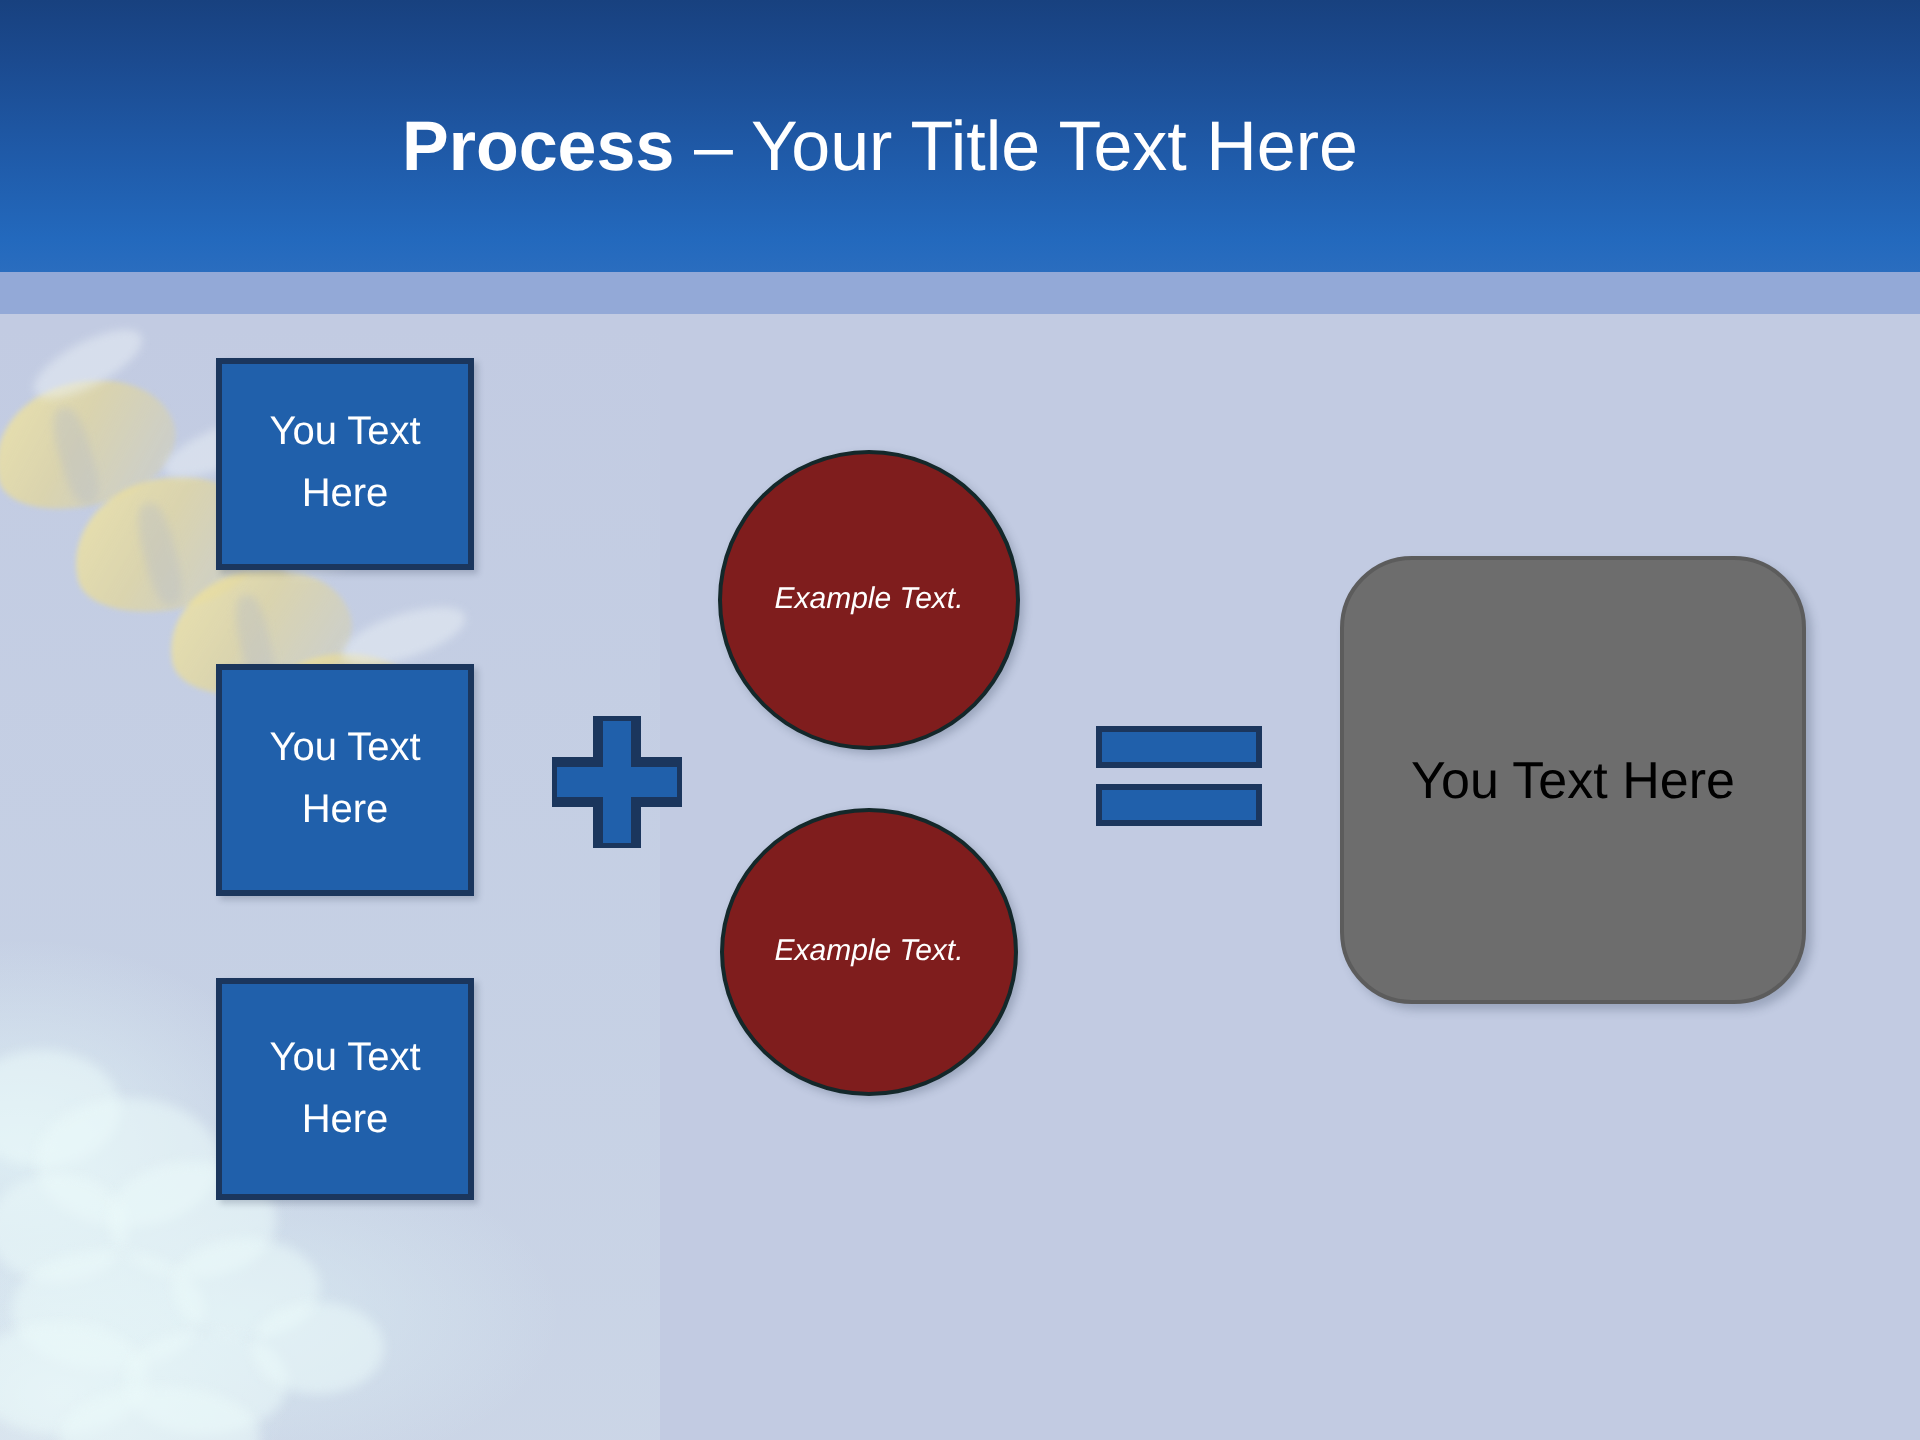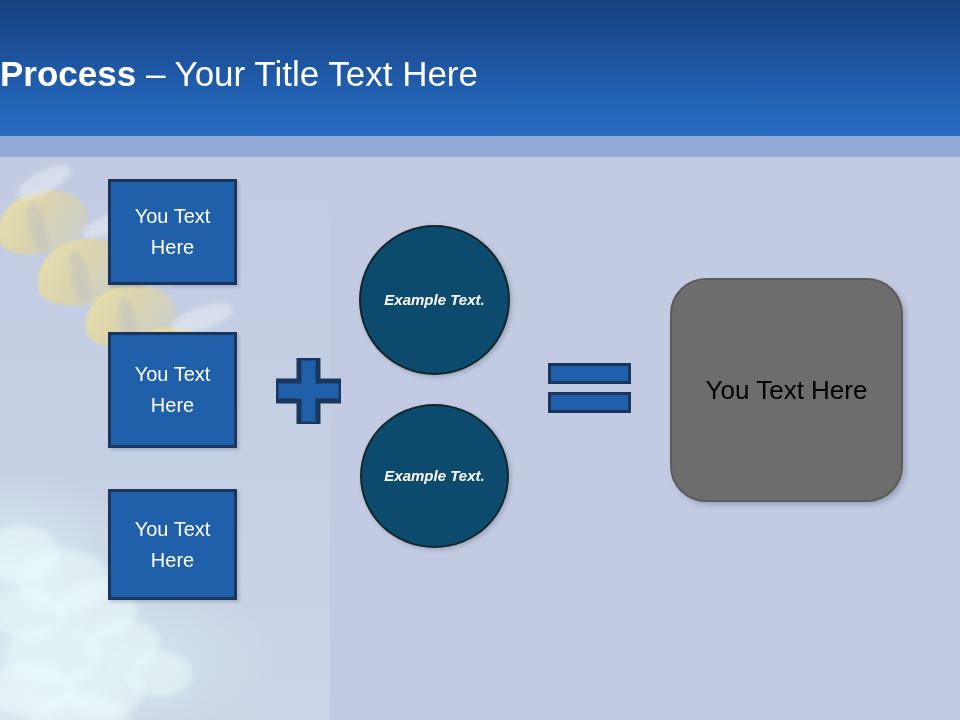--- a/index.html
+++ b/index.html
@@ -89,20 +89,21 @@
     top: 136px;
     width: 960px;
     height: 2px;
     background: #3f6ebb;
   }
   .title {
     position: absolute;
     left: 0;
     top: 52px;
     width: 880px;
+    text-align: center;
     color: #ffffff;
     font-size: 35px;
     line-height: 44px;
     white-space: nowrap;
   }
   .title .bold { font-weight: bold; }
   .title .light { font-weight: normal; }
 
   
   .blue-box {
@@ -132,31 +133,31 @@
     top: 358px;
     width: 65px;
     height: 66px;
   }
   .plus svg { display: block; }
 
   
   .circle {
     position: absolute;
     border-radius: 50%;
-    background: #0c4a6e;
+    background: #7f1d1d;
     border: 2px solid #14282a;
     box-sizing: border-box;
     display: flex;
     align-items: center;
     justify-content: center;
     text-align: center;
     color: #ffffff;
     font-size: 15px;
     line-height: 22px;
-    font-weight: bold;
+    font-weight: normal;
     font-style: italic;
     box-shadow: 2px 2px 4px rgba(40,55,80,0.25);
   }
   #circle1 { left: 359px; top: 225px; width: 151px; height: 150px; }
   #circle2 { left: 360px; top: 404px; width: 149px; height: 144px; }
 
   
   .equals {
     position: absolute;
     left: 548px;

